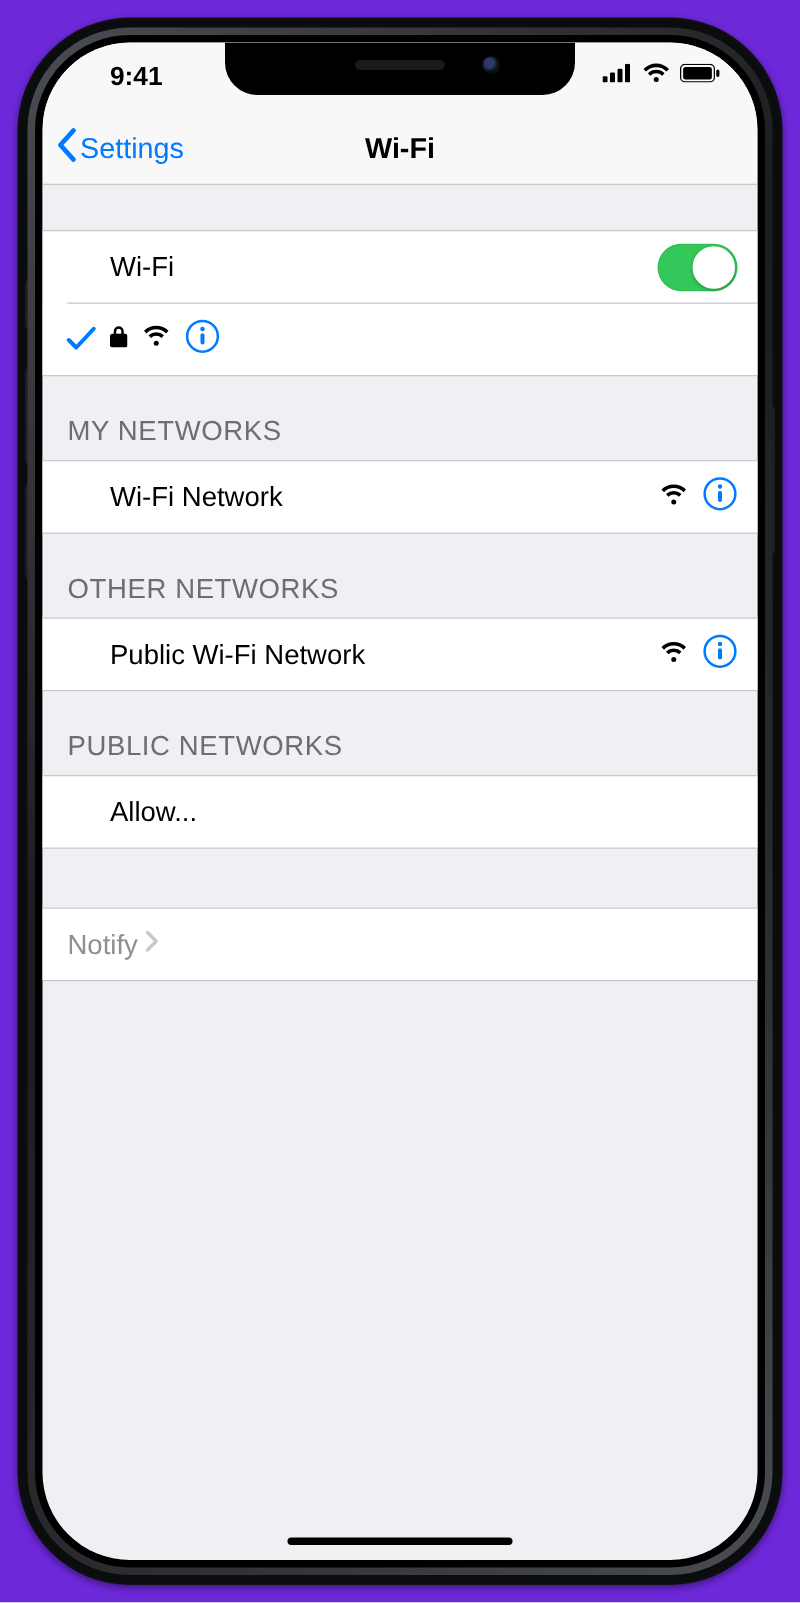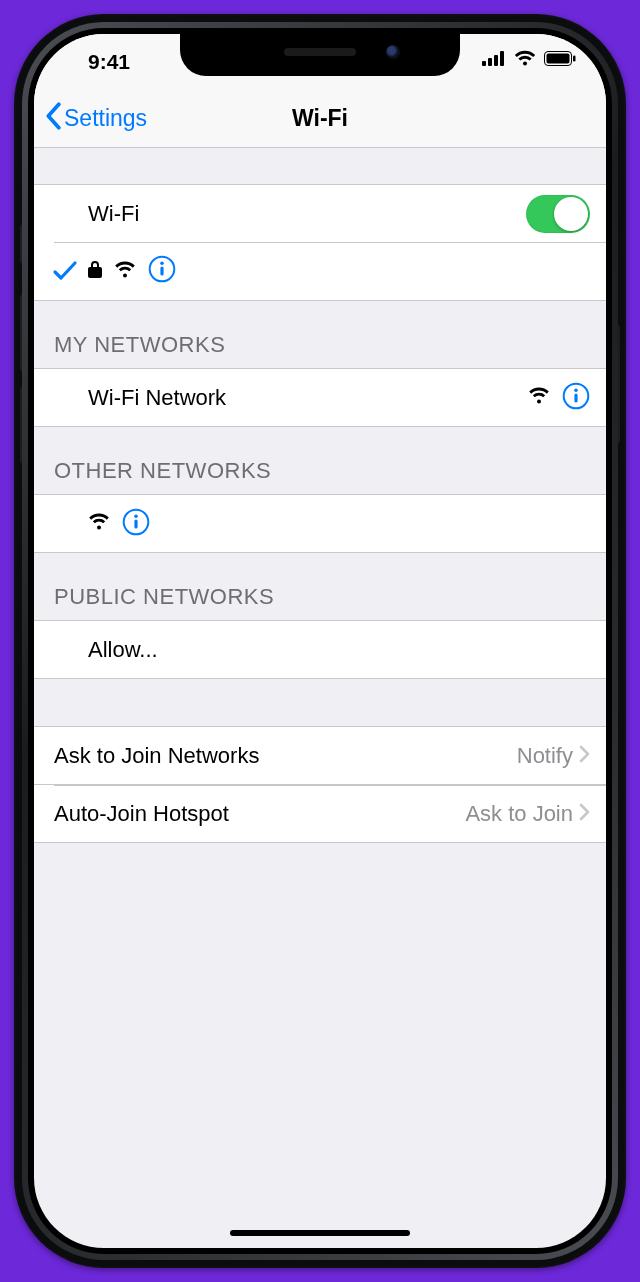--- a/index.html
+++ b/index.html
@@ -241,20 +241,21 @@
                       <circle cx="14" cy="14" r="12.3" fill="none" stroke="#007aff" stroke-width="2"></circle>
                       <circle cx="14" cy="8.2" r="1.8" fill="#007aff"></circle>
                       <rect x="12.4" y="11.5" width="3.2" height="9" rx="1.6" fill="#007aff"></rect>
                     </svg>
               </span>
             </div>
           </div>
 
           <div class="section-header">OTHER NETWORKS</div>
           <div class="cell firstsep lastsep">
+            <div class="label">Public Wi-Fi Network</div>
             <div class="acc">
               <span>
                 <svg width="22" height="17" viewBox="0 0 22 17">
                       <g fill="#000">
                         <circle cx="11" cy="14.5" r="2"></circle>
                         <path d="M4.8 8.2a9 9 0 0112.4 0l-2 2.1a6 6 0 00-8.4 0z"></path>
                         <path d="M1.2 4.6a14 14 0 0119.6 0l-2 2.1a11 11 0 00-15.6 0z"></path>
                       </g>
                     </svg>
               </span>
@@ -269,38 +270,28 @@
           </div>
 
           <div class="section-header">PUBLIC NETWORKS</div>
           <div class="cell firstsep lastsep">
             <div class="label">Allow...</div>
           </div>
 
           <div style="height:48px"></div>
 
           <div class="cell noindent firstsep lastsep">
-            <div class="label">Ask to Join Networks</div>
             <div class="value">Notify</div>
             <span>
               <svg width="11" height="18" viewBox="0 0 11 18">
                     <path d="M2 2l7 7-7 7" stroke="#c7c7cc" stroke-width="2.6" fill="none" stroke-linecap="round" stroke-linejoin="round"></path>
                   </svg>
             </span>
           </div>
 
-          <div class="cell noindent firstsep lastsep">
-            <div class="label">Auto-Join Hotspot</div>
-            <div class="value">Ask to Join</div>
-            <span>
-              <svg width="11" height="18" viewBox="0 0 11 18">
-                    <path d="M2 2l7 7-7 7" stroke="#c7c7cc" stroke-width="2.6" fill="none" stroke-linecap="round" stroke-linejoin="round"></path>
-                  </svg>
-            </span>
-          </div>
 
         </div>
 
         <div class="homebar"></div>
       </div>
     </div>
       </div>
   </div>
 </div>
 

